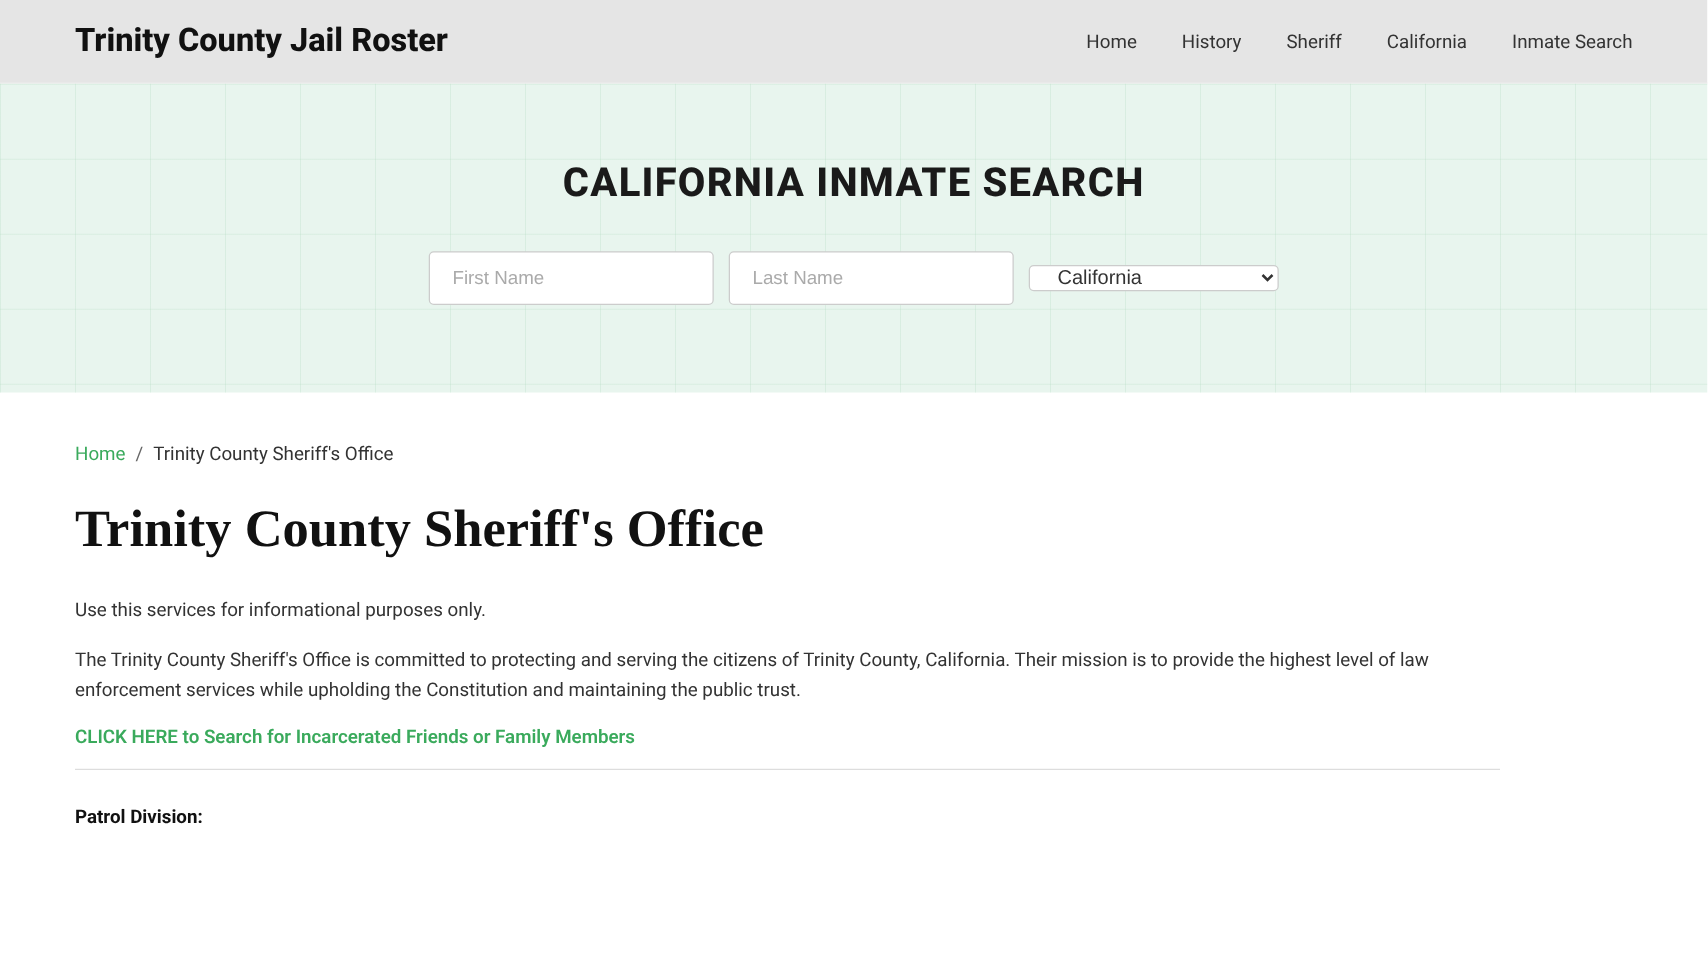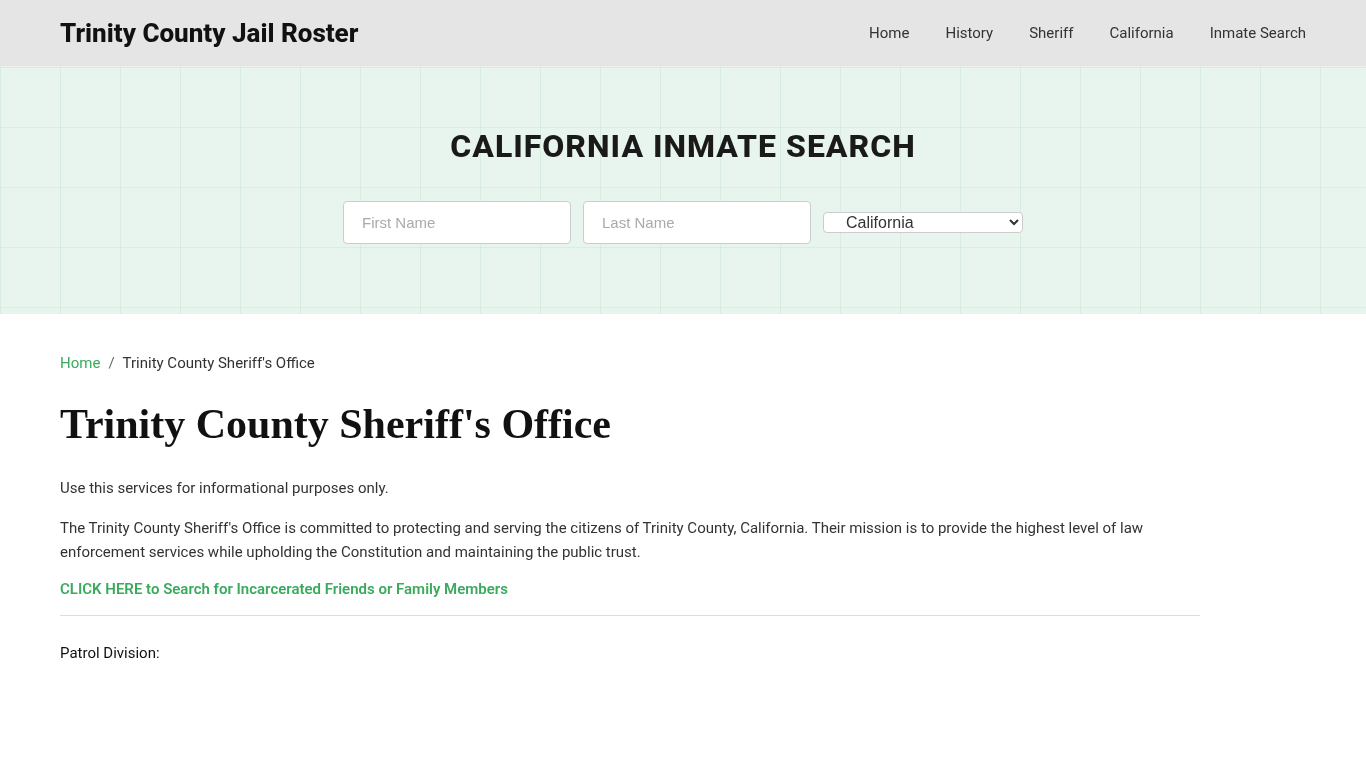--- a/index.html
+++ b/index.html
@@ -171,21 +171,21 @@
     }
 
     .divider {
       border: none;
       border-top: 1px solid #ddd;
       margin-bottom: 28px;
     }
 
     .dept-label {
       font-size: 15px;
-      font-weight: 400;
+      font-weight: 700;
       color: #111;
       margin-bottom: 8px;
     }
   </style>
 </head>
 <body>
 
 <header class="header">
   <a class="site-title">Trinity County Jail Roster</a>
   <nav class="nav">

